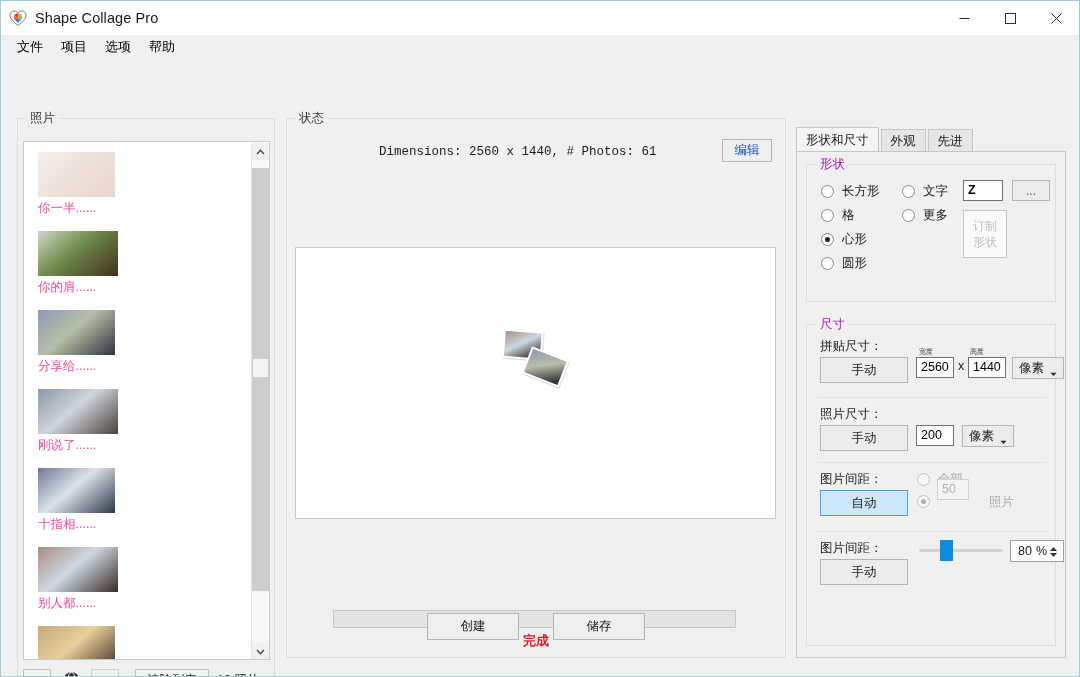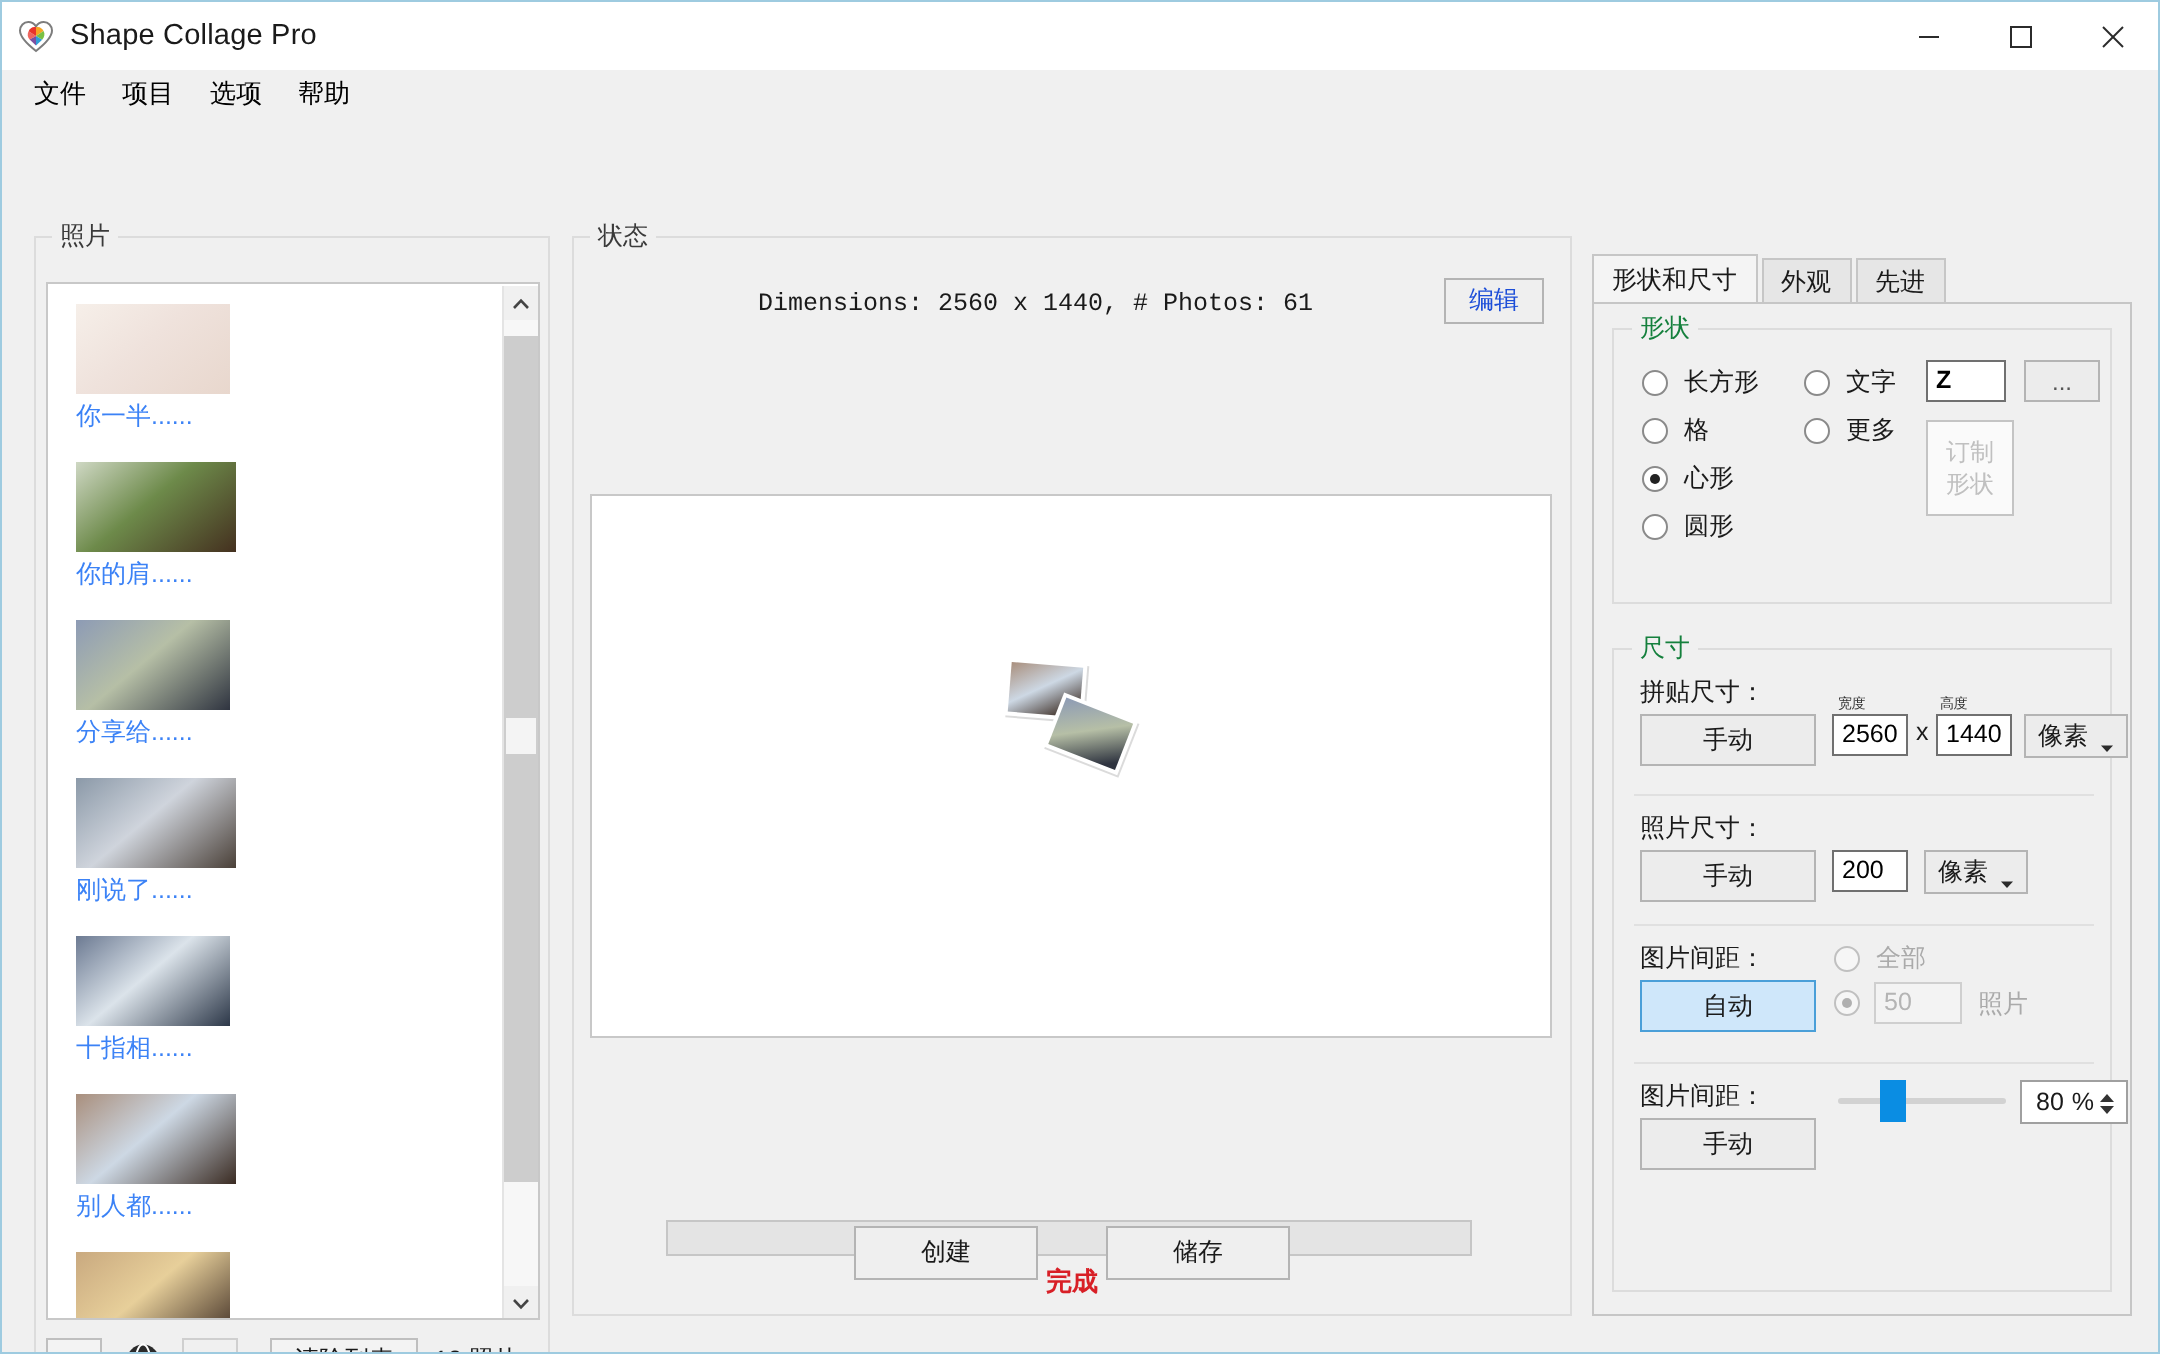--- a/index.html
+++ b/index.html
@@ -59,21 +59,21 @@
   .photo-grid {
     position:absolute; left:0; top:0; width:228px; padding:10px 0 0 14px;
     display:flex; flex-wrap:wrap;
   }
   .photo-cell { width:97px; margin-right:13px; margin-bottom:14px; }
   .photo-thumb {
     width:77px; height:45px; border:0; display:block; margin-bottom:3px;
     background-size:cover;
   }
   .photo-cell:nth-child(even) .photo-thumb { width:80px; }
-  .photo-label { font-size:12.5px; color:#3b82f6; white-space:nowrap; }
+  .photo-label { font-size:12.5px; color:#ec4899; white-space:nowrap; }
 
   .vscroll {
     position:absolute; right:1px; top:1px; width:17px; height:517px;
     background:#f0f0f0; border-left:1px solid #e4e4e4;
   }
   .scroll-arrow {
     width:17px; height:17px; display:flex; align-items:center; justify-content:center;
     background:#f0f0f0;
   }
   .scroll-arrow.down { position:absolute; bottom:0; }
@@ -141,21 +141,21 @@
   .tab-content {
     position:absolute; left:0; top:24px; width:270px; height:507px;
     border:1px solid #c6c6c6; background:#f0f0f0;
   }
 
   .inner-group { position:absolute; border:1px solid #dcdcdc; }
   #shape-group { left:9px; top:12px; width:250px; height:138px; }
   #size-group  { left:9px; top:172px; width:250px; height:322px; }
   .inner-title {
     position:absolute; top:-9px; left:9px; background:#f0f0f0; padding:0 4px;
-    font-size:12.5px; color:#15803d;
+    font-size:12.5px; color:#a21caf;
   }
 
   .radio-row { position:absolute; display:flex; align-items:center; }
   .radio {
     width:13px; height:13px; border-radius:50%; border:1px solid #8a8a8a;
     background:#fff; margin-right:8px; position:relative; flex:none;
   }
   .radio.checked::after {
     content:""; position:absolute; left:3px; top:3px; width:5px; height:5px;
     border-radius:50%; background:#222;
@@ -449,21 +449,21 @@
 
           <div class="sz-row-label" style="left:13px; top:146px;">图片间距：</div>
           <div class="auto-btn" style="left:13px; top:165px; width:88px;">自动</div>
           <div class="radio-row" style="left:110px; top:146px;">
             <span class="radio dim"></span>
             <span class="radio-label dim">全部</span>
           </div>
           <div class="radio-row" style="left:110px; top:170px;">
             <span class="radio dim checked"></span>
           </div>
-          <div class="num-input dim" style="left:130px; top:166px; width:44px;">50</div>
+          <div class="num-input dim" style="left:130px; top:154px; width:32px;">50</div>
           <div class="unit-text dim" style="left:182px; top:169px;">照片</div>
           <div class="sep-line" style="top:206px;"></div>
 
           <div class="sz-row-label" style="left:13px; top:215px;">图片间距：</div>
           <div class="manual-btn" style="left:13px; top:234px; width:88px;">手动</div>
           <div class="slider-track" style="left:112px; top:224px; width:84px;"></div>
           <div class="slider-thumb" id="spacing-thumb" style="left: 133.3px; top: 215px;"></div>
           <div class="spin" style="left:203px; top:215px; width:54px;">
             <span>80</span>
             <span style="margin-left:4px;">%</span>

